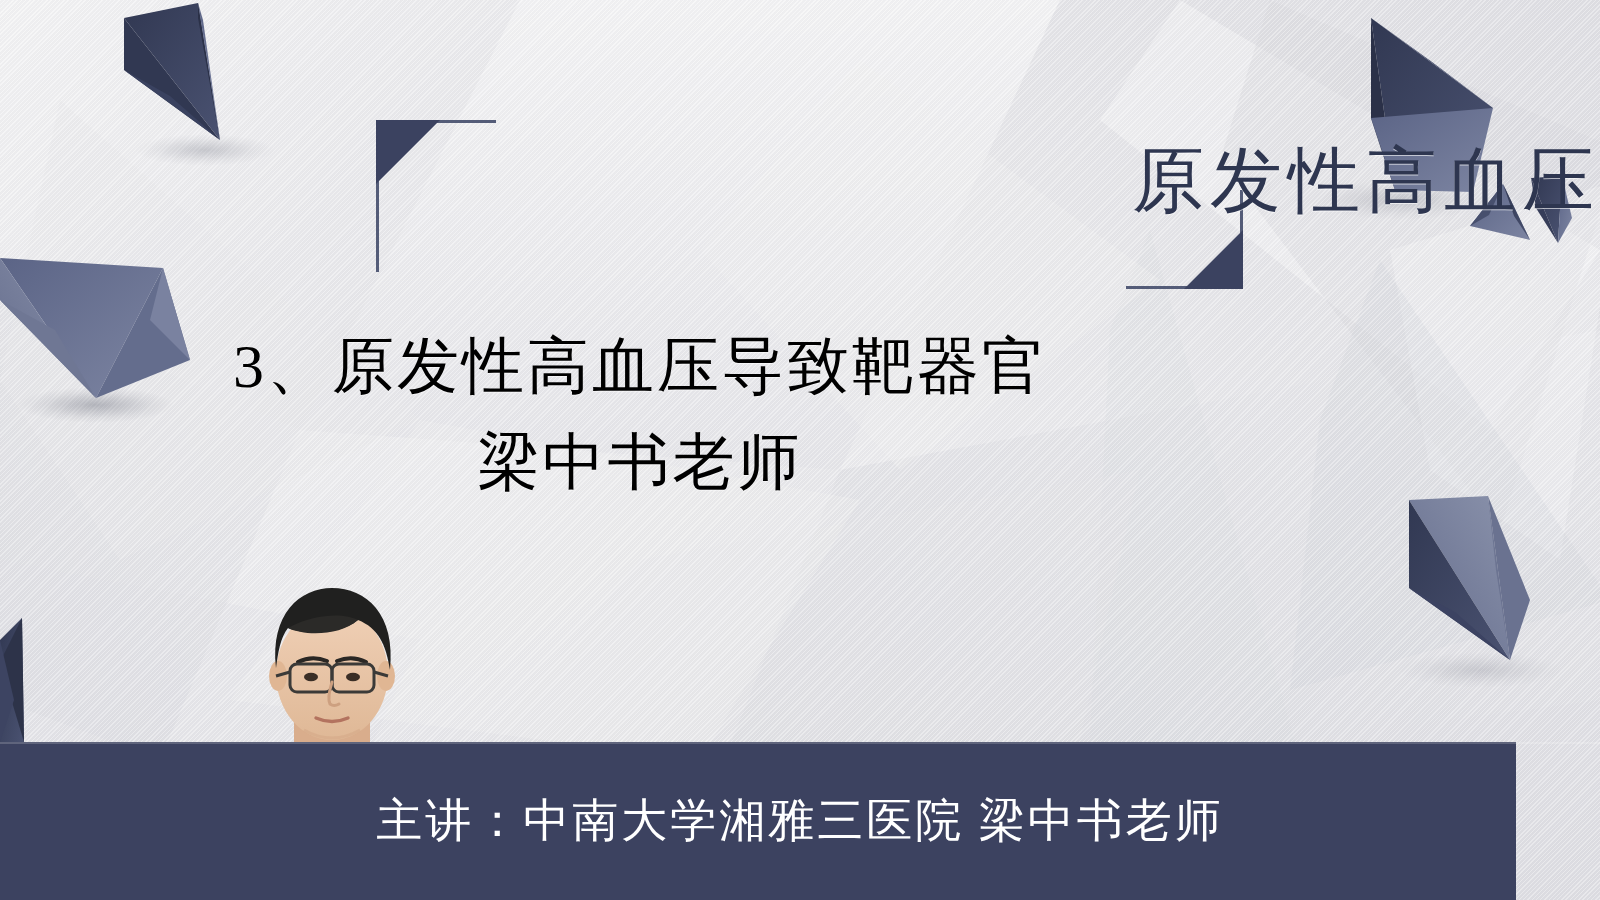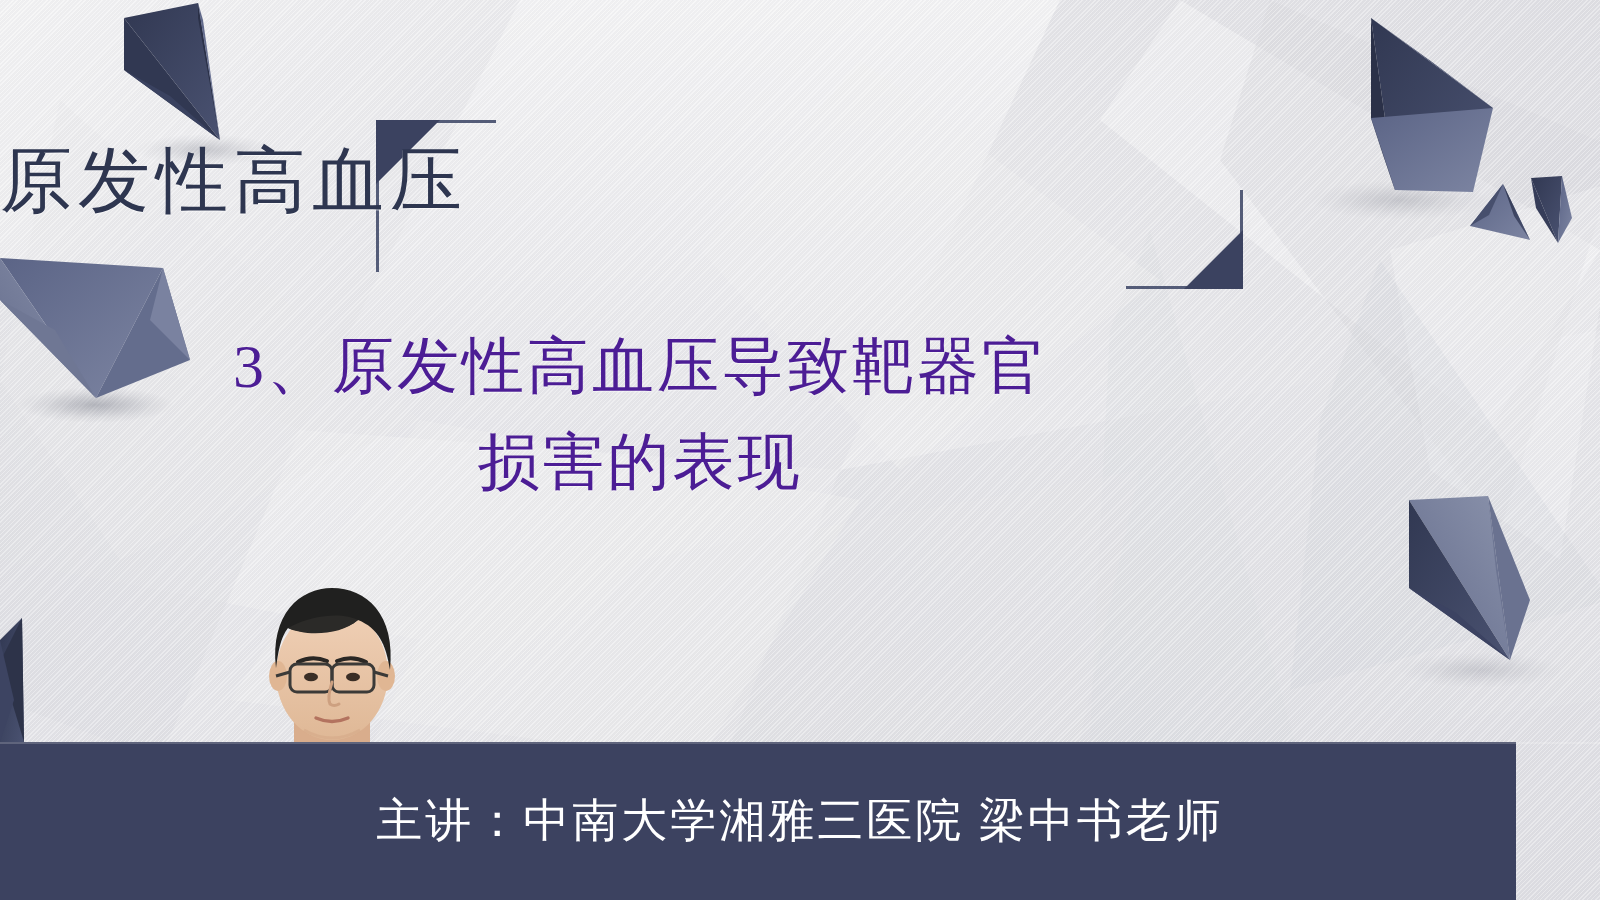--- a/index.html
+++ b/index.html
@@ -68,36 +68,36 @@
     width: 1600px;
     text-align: center;
   }
 
   #main-title {
     position: absolute;
     left: 0;
     top: 140px;
     width: 1600px;
     margin: 0;
-    text-align: left;
+    text-align: right;
     font-size: 72px;
     line-height: 1.15;
     font-weight: 400;
     letter-spacing: 6px;
     color: #2e3650;
     text-shadow: 0 1px 0 rgba(255,255,255,.6);
   }
 
   #subtitle {
     position: absolute;
     left: 0;
     top: 318px;
     width: 1280px;
     text-align: center;
-    color: #4c1d95;
+    color: #000000;
     font-size: 62px;
     line-height: 1.55;
     letter-spacing: 3px;
     text-shadow: 0 1px 0 rgba(255,255,255,.5);
   }
   #subtitle .sub-line {
     display: block;
   }
 
   
@@ -283,21 +283,21 @@
     <rect x="0" y="96" width="117" height="3" fill="#545c78"></rect>
     <rect x="114" y="0" width="3" height="99" fill="#545c78"></rect>
     <polygon points="117,99 117,40 58,99" fill="#3b4260"></polygon>
   </svg>
 
   <div id="title-block">
     <h1 id="main-title">原发性高血压</h1>
 
     <div id="subtitle">
       <span class="sub-line">3、原发性高血压导致靶器官</span>
-      <span class="sub-line">损害的表现</span>
+      <span class="sub-line">梁中书老师</span>
     </div>
   </div>
 
   <div id="presenter">
     <svg width="360" height="334" viewBox="0 0 360 334" aria-hidden="true">
       <defs>
         <linearGradient id="poloG" x1="0" y1="0" x2="0" y2="1">
           <stop offset="0%" stop-color="#4a96e2"></stop>
           <stop offset="100%" stop-color="#2f7ac8"></stop>
         </linearGradient>

